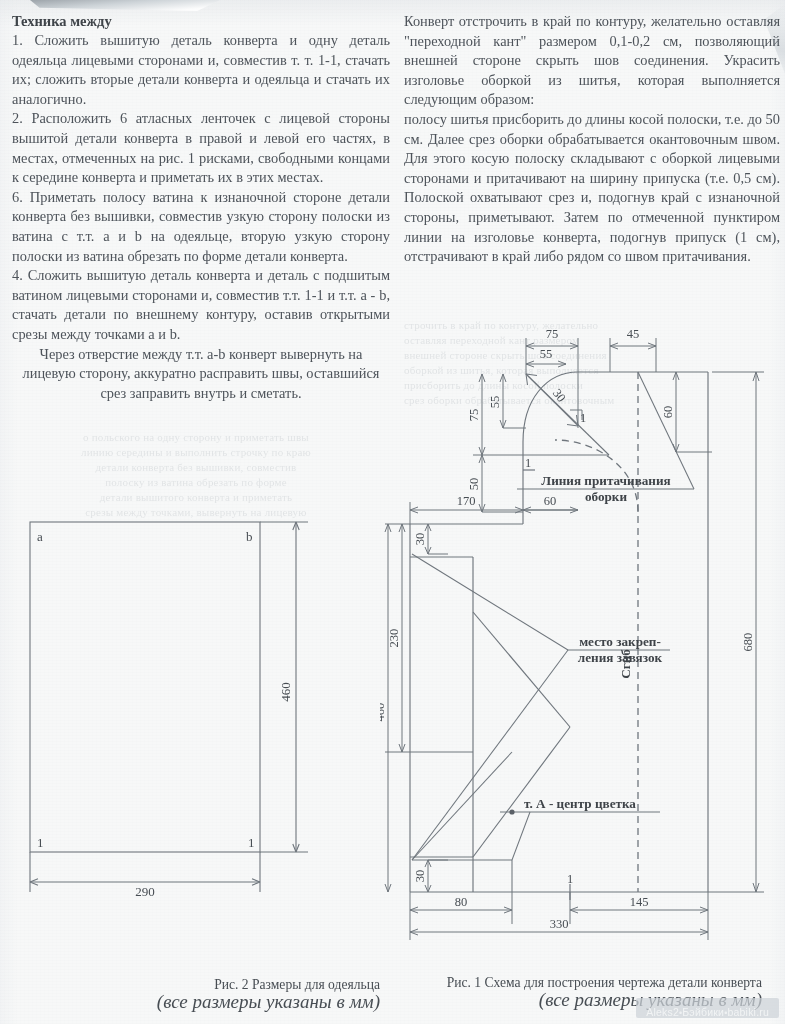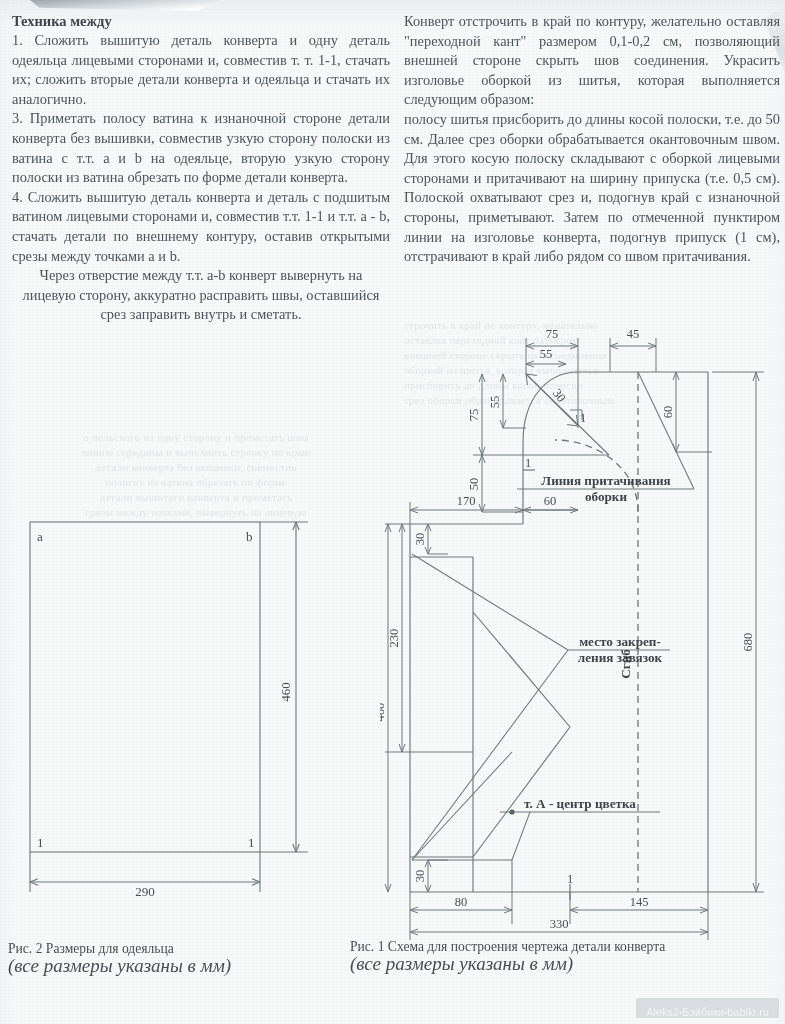--- a/index.html
+++ b/index.html
@@ -89,24 +89,25 @@
   .fig {
     position: absolute;
   }
   #fig2 { left: 8px;  top: 500px; width: 380px; height: 430px; }
   #fig1 { left: 380px; top: 312px; width: 402px; height: 630px; }
 
   .fig svg { display: block; }
 
   .caption {
     position: absolute;
-    text-align: left;
+    text-align: right;
     font-size: 13.6px;
     line-height: 17px;
     color: #474d53;
+    margin-top: 36px;
   }
   #cap2 { left: 8px;  top: 940px; width: 372px; }
   #cap1 { left: 350px; top: 938px; width: 412px; }
   .caption .sub {
     display: block;
     font-style: italic;
     font-size: 19px;
   }
 
   
@@ -149,21 +150,22 @@
     оставляя переходной кант размером<br>
     внешней стороне скрыть шов соединения<br>
     оборкой из шитья, которая выполняется<br>
     присборить до длины косой полоски<br>
     срез оборки обрабатывается окантовочным
   </div>
 
   <div class="col" id="col-left">
     <div class="sec-title">Техника между</div>
     <p class="para">1. Сложить вышитую деталь конверта и одну деталь одеяльца лицевыми сторонами и, совместив т. т. 1-1, стачать их; сложить вторые детали конверта и одеяльца и стачать их аналогично.</p>
-    <p class="para">3. Приметать полосу ватина к изнаночной стороне детали конверта без вышивки, совместив узкую сторону полоски из ватина с т.т. a и b на одеяльце, вторую узкую сторону полоски из ватина обрезать по форме детали конверта.</p>
+    <p class="para">2. Расположить 6 атласных ленточек с лицевой стороны вышитой детали конверта в правой и левой его частях, в местах, отмеченных на рис. 1 рисками, свободными концами к середине конверта и приметать их в этих местах.</p>
+    <p class="para">6. Приметать полосу ватина к изнаночной стороне детали конверта без вышивки, совместив узкую сторону полоски из ватина с т.т. a и b на одеяльце, вторую узкую сторону полоски из ватина обрезать по форме детали конверта.</p>
     <p class="para">4. Сложить вышитую деталь конверта и деталь с подшитым ватином лицевыми сторонами и, совместив т.т. 1-1 и т.т. a - b, стачать детали по внешнему контуру, оставив открытыми срезы между точками a и b.</p>
     <p class="para flat">Через отверстие между т.т. a-b конверт вывернуть на лицевую сторону, аккуратно расправить швы, оставшийся срез заправить внутрь и сметать.</p>
   </div>
 
   <div class="col" id="col-right">
     <p class="para">Конверт отстрочить в край по контуру, желательно оставляя "переходной кант" размером 0,1-0,2 см, позволяющий внешней стороне скрыть шов соединения. Украсить изголовье оборкой из шитья, которая выполняется следующим образом:</p>
     <p class="para">полосу шитья присборить до длины косой полоски, т.е. до 50 см. Далее срез оборки обрабатывается окантовочным швом. Для этого косую полоску складывают с оборкой лицевыми сторонами и притачивают на ширину припуска (т.е. 0,5 см). Полоской охватывают срез и, подогнув край с изнаночной стороны, приметывают. Затем по отмеченной пунктиром линии на изголовье конверта, подогнув припуск (1 см), отстрачивают в край либо рядом со швом притачивания.</p>
   </div>
 
   <div class="fig" id="fig2">

